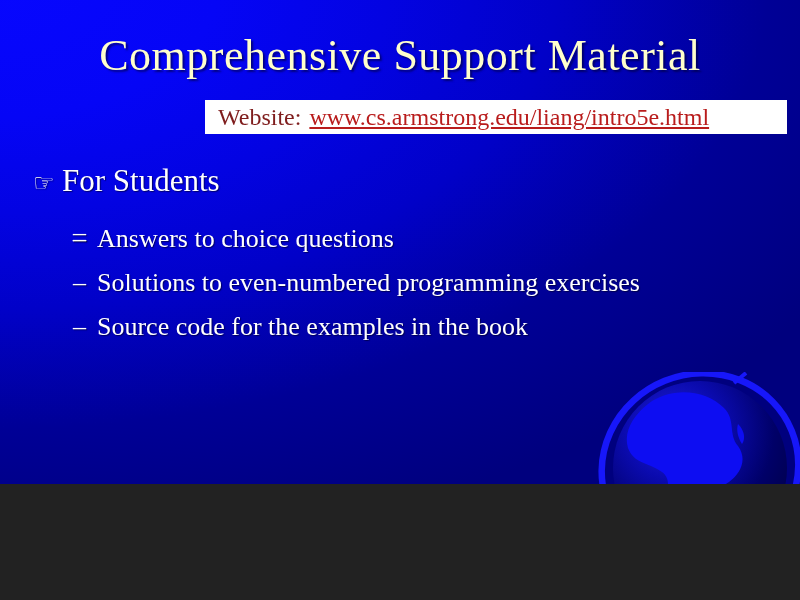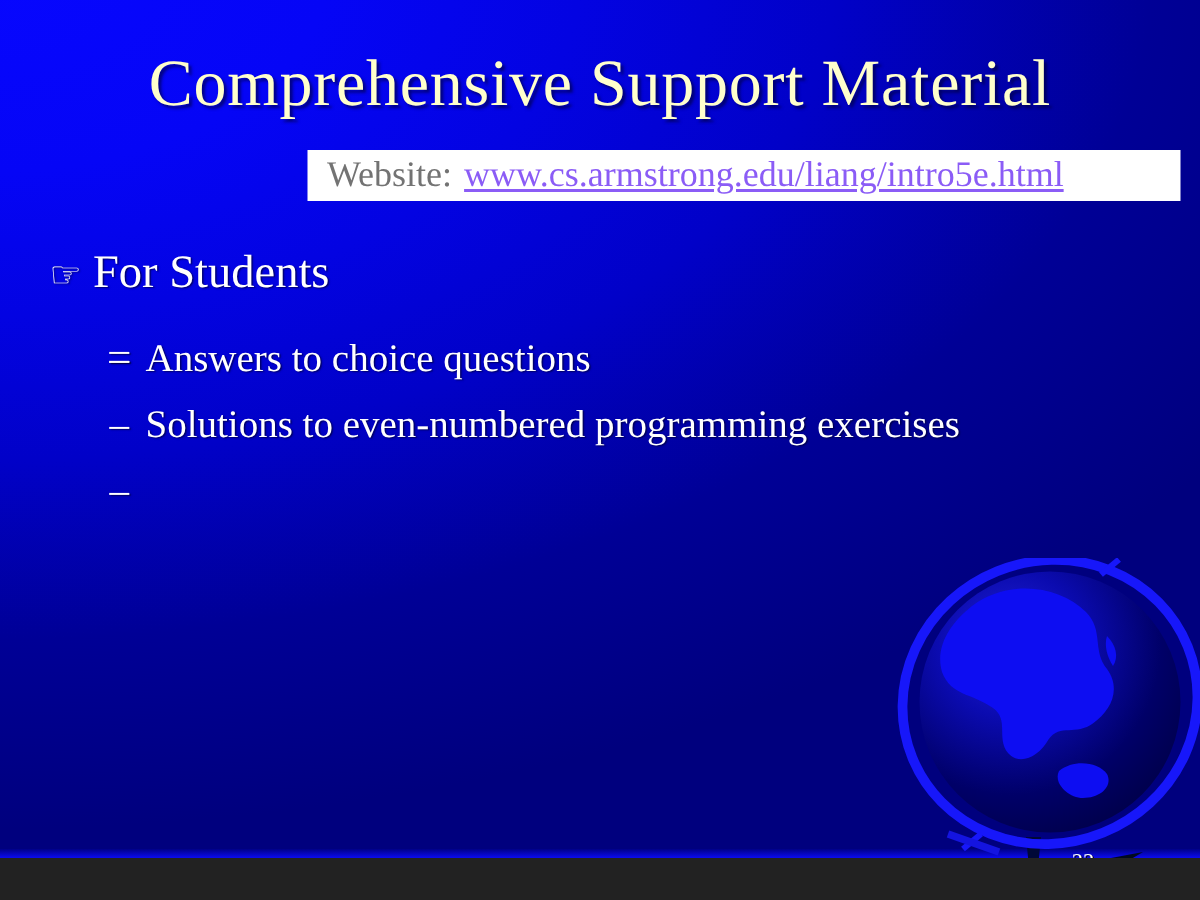--- a/index.html
+++ b/index.html
@@ -1,18 +1,18 @@
 <!DOCTYPE html>
 <html><head>
 <meta charset="utf-8">
 <style>
   html,body{margin:0;padding:0;background:#222;}
   .slide{
     position:relative;
-    width:800px;height:572px;
+    width:800px;height:484px;
     overflow:hidden;
     font-family:"Liberation Serif","DejaVu Serif",serif;
     background:
       radial-gradient(ellipse 1060px 600px at -2% -3%,
         #0707ff 0%, #0505f6 22%, #0303e2 38%,
         #0101c8 54%, #000096 74%, #00007e 95%);
   }
   .slide-title{
     position:absolute;
     top:30px;left:0;width:800px;
@@ -27,23 +27,23 @@
     position:absolute;
     top:100px;left:205px;
     width:582px;height:34px;
     background:#ffffff;
     font-size:24px;
     line-height:34px;
     padding-left:13px;
     box-sizing:border-box;
     white-space:nowrap;
   }
-  .website-label{color:#737373;}
+  .website-label{color:#7f1d1d;}
   .website-url{
-    color:#8b5cf6;
+    color:#b91c1c;
     text-decoration:underline;
     margin-left:8px;
     cursor:pointer;
   }
   .bullet-l1{
     position:absolute;
     top:162px;left:0;width:760px;
     color:#ffffff;
     font-size:31px;
     line-height:38px;
@@ -130,20 +130,21 @@
     <div class="sub-item">
       <span class="dash">–</span>
       <span>Answers to choice questions</span>
     </div>
     <div class="sub-item">
       <span class="dash">–</span>
       <span>Solutions to even-numbered programming exercises</span>
     </div>
     <div class="sub-item">
       <span class="dash">–</span>
+      <span>Source code for the examples in the book</span>
     </div>
   </div>
 
   <div class="bottom-bar"></div>
 
   <svg class="globe" viewBox="0 0 215 228" xmlns="http://www.w3.org/2000/svg">
     <defs>
       <radialGradient id="sea" cx="35%" cy="28%" r="80%">
         <stop offset="0%" stop-color="#2424d8"></stop>
         <stop offset="35%" stop-color="#0b0bb0"></stop>

